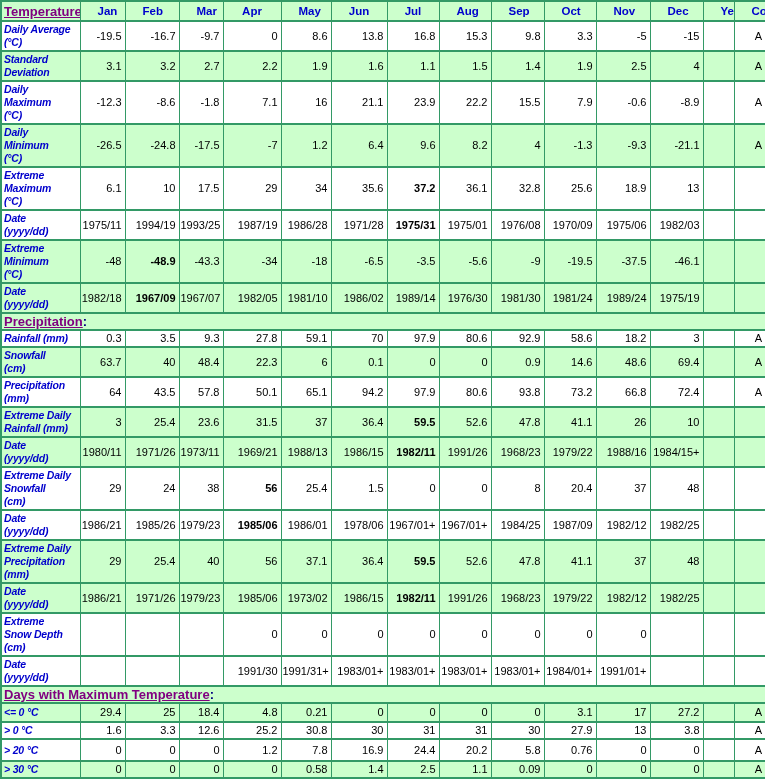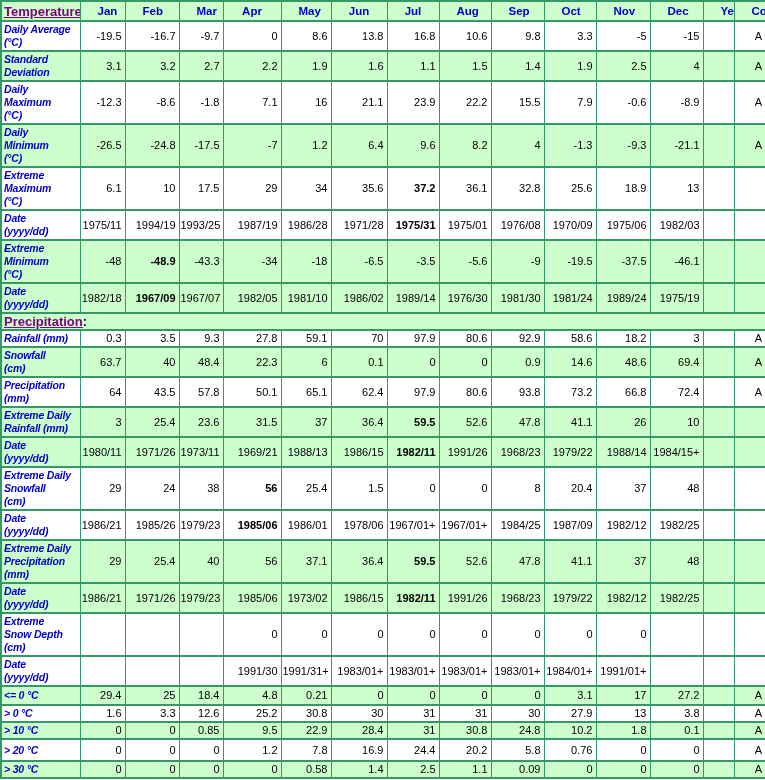--- a/index.html
+++ b/index.html
@@ -108,21 +108,21 @@
         <tr style="height: 29px;">
           <td class="lbl">Daily Average
 (°C)</td>
           <td class="v">-19.5</td>
           <td class="v">-16.7</td>
           <td class="v">-9.7</td>
           <td class="v">0</td>
           <td class="v">8.6</td>
           <td class="v">13.8</td>
           <td class="v">16.8</td>
-          <td class="v">10.6</td>
+          <td class="v">15.3</td>
           <td class="v">9.8</td>
           <td class="v">3.3</td>
           <td class="v">-5</td>
           <td class="v">-15</td>
           <td class="v"></td>
           <td class="v">A</td>
         </tr>
         <tr style="height: 29px;">
           <td class="lbl gbg">Standard
 Deviation</td>
@@ -292,21 +292,21 @@
           <td class="v gbg">A</td>
         </tr>
         <tr style="height: 29px;">
           <td class="lbl">Precipitation
 (mm)</td>
           <td class="v">64</td>
           <td class="v">43.5</td>
           <td class="v">57.8</td>
           <td class="v">50.1</td>
           <td class="v">65.1</td>
-          <td class="v">62.4</td>
+          <td class="v">94.2</td>
           <td class="v">97.9</td>
           <td class="v">80.6</td>
           <td class="v">93.8</td>
           <td class="v">73.2</td>
           <td class="v">66.8</td>
           <td class="v">72.4</td>
           <td class="v"></td>
           <td class="v">A</td>
         </tr>
         <tr style="height: 29px;">
@@ -333,21 +333,21 @@
           <td class="v gbg">1980/11</td>
           <td class="v gbg">1971/26</td>
           <td class="v gbg">1973/11</td>
           <td class="v gbg">1969/21</td>
           <td class="v gbg">1988/13</td>
           <td class="v gbg">1986/15</td>
           <td class="v gbg b">1982/11</td>
           <td class="v gbg">1991/26</td>
           <td class="v gbg">1968/23</td>
           <td class="v gbg">1979/22</td>
-          <td class="v gbg">1988/14</td>
+          <td class="v gbg">1988/16</td>
           <td class="v gbg">1984/15+</td>
           <td class="v gbg"></td>
           <td class="v gbg"></td>
         </tr>
         <tr style="height: 43px;">
           <td class="lbl">Extreme Daily
 Snowfall
 (cm)</td>
           <td class="v">29</td>
           <td class="v">24</td>
@@ -449,20 +449,23 @@
           <td class="v">1983/01+</td>
           <td class="v">1983/01+</td>
           <td class="v">1983/01+</td>
           <td class="v">1983/01+</td>
           <td class="v">1984/01+</td>
           <td class="v">1991/01+</td>
           <td class="v"></td>
           <td class="v"></td>
           <td class="v"></td>
         </tr>
+        <tr style="height: 16px;">
+          <td class="gbg sechdr" colspan="15"><span class="sec">Days with Maximum Temperature</span><span class="colon">:</span></td>
+        </tr>
         <tr style="height: 19px;">
           <td class="lbl gbg">&lt;= 0 °C</td>
           <td class="v gbg">29.4</td>
           <td class="v gbg">25</td>
           <td class="v gbg">18.4</td>
           <td class="v gbg">4.8</td>
           <td class="v gbg">0.21</td>
           <td class="v gbg">0</td>
           <td class="v gbg">0</td>
           <td class="v gbg">0</td>
@@ -483,37 +486,20 @@
           <td class="v">30</td>
           <td class="v">31</td>
           <td class="v">31</td>
           <td class="v">30</td>
           <td class="v">27.9</td>
           <td class="v">13</td>
           <td class="v">3.8</td>
           <td class="v"></td>
           <td class="v">A</td>
         </tr>
-        <tr style="height: 17px;">
-          <td class="lbl gbg">&gt; 10 °C</td>
-          <td class="v gbg">0</td>
-          <td class="v gbg">0</td>
-          <td class="v gbg">0.85</td>
-          <td class="v gbg">9.5</td>
-          <td class="v gbg">22.9</td>
-          <td class="v gbg">28.4</td>
-          <td class="v gbg">31</td>
-          <td class="v gbg">30.8</td>
-          <td class="v gbg">24.8</td>
-          <td class="v gbg">10.2</td>
-          <td class="v gbg">1.8</td>
-          <td class="v gbg">0.1</td>
-          <td class="v gbg"></td>
-          <td class="v gbg">A</td>
-        </tr>
         <tr style="height: 22px;">
           <td class="lbl">&gt; 20 °C</td>
           <td class="v">0</td>
           <td class="v">0</td>
           <td class="v">0</td>
           <td class="v">1.2</td>
           <td class="v">7.8</td>
           <td class="v">16.9</td>
           <td class="v">24.4</td>
           <td class="v">20.2</td>

